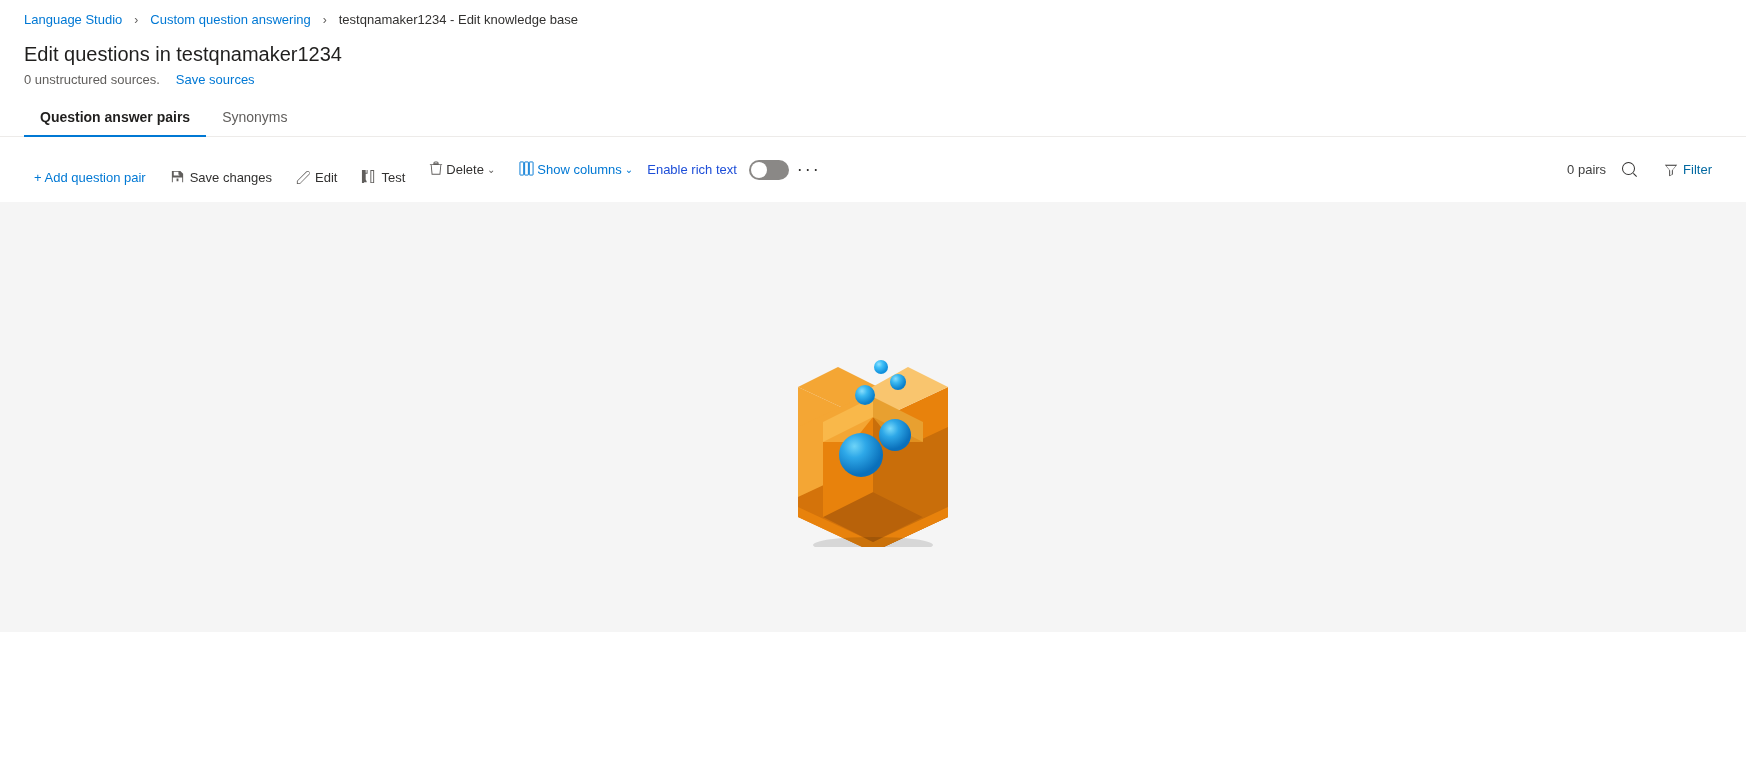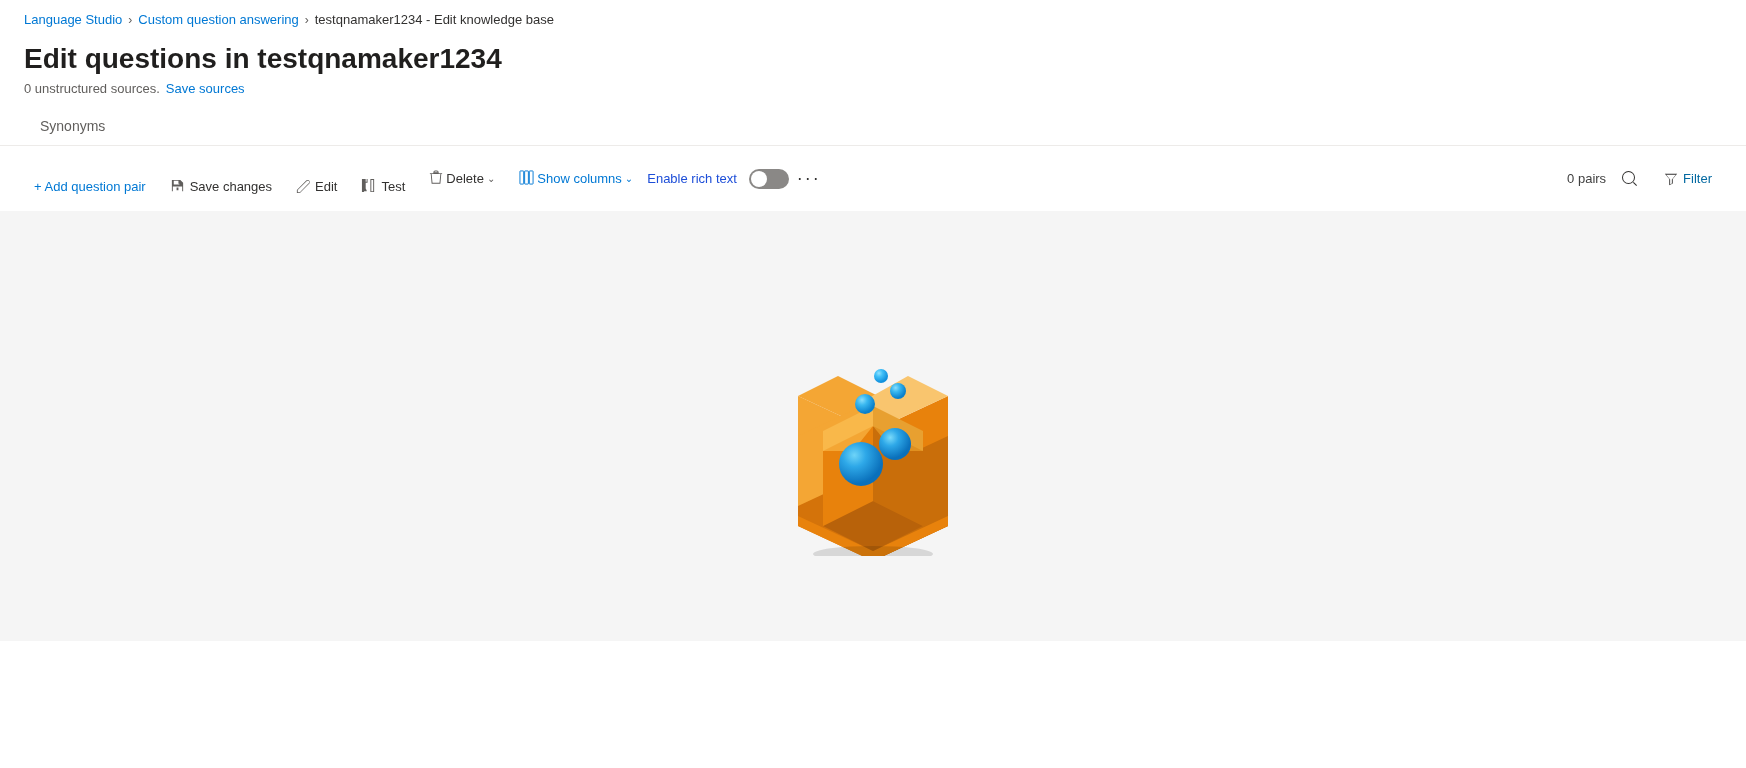--- a/index.html
+++ b/index.html
@@ -8,52 +8,52 @@
       background: #fff;
       color: #323130;
       font-size: 14px;
     }
 
     
     .breadcrumb {
       display: flex;
       align-items: center;
       padding: 12px 24px 8px;
-      gap: 6px;
+      gap: 12px;
       font-size: 13px;
     }
     .breadcrumb a {
       color: #0078d4;
       text-decoration: none;
       cursor: pointer;
     }
     .breadcrumb-sep {
       color: #605e5c;
       font-size: 12px;
     }
     .breadcrumb-current {
       color: #323130;
     }
 
     
     .page-title {
-      font-size: 28px;
-      font-weight: 700;
+      font-size: 20px;
+      font-weight: 400;
       padding: 8px 24px 6px;
       color: #201f1e;
     }
 
     
     .page-subtitle {
       padding: 0 24px 12px;
       font-size: 13px;
       color: #605e5c;
       display: flex;
       align-items: center;
-      gap: 6px;
+      gap: 16px;
     }
     .page-subtitle a {
       color: #0078d4;
       text-decoration: none;
       cursor: pointer;
     }
 
     
     .tabs {
       display: flex;
@@ -241,20 +241,21 @@
 </nav>
 
 <h1 class="page-title">Edit questions in testqnamaker1234</h1>
 
 <div class="page-subtitle">
   <span>0 unstructured sources.</span>
   <a>Save sources</a>
 </div>
 
 <div class="tabs">
+  <div class="tab active">Question answer pairs</div>
   <div class="tab">Synonyms</div>
 </div>
 
 <div class="toolbar">
   <button class="toolbar-btn primary">+ Add question pair</button>
 
   <button class="toolbar-btn">
     <span class="toolbar-btn-icon">
       <svg width="15" height="15" viewBox="0 0 16 16" fill="#605e5c">
           <path d="M2 2h9l3 3v9H2V2zm2 1v4h6V3H4zm5 0v3h1V3H9zM3 9v5h10V9H3zm4 1h2v3H7v-3z"></path>

